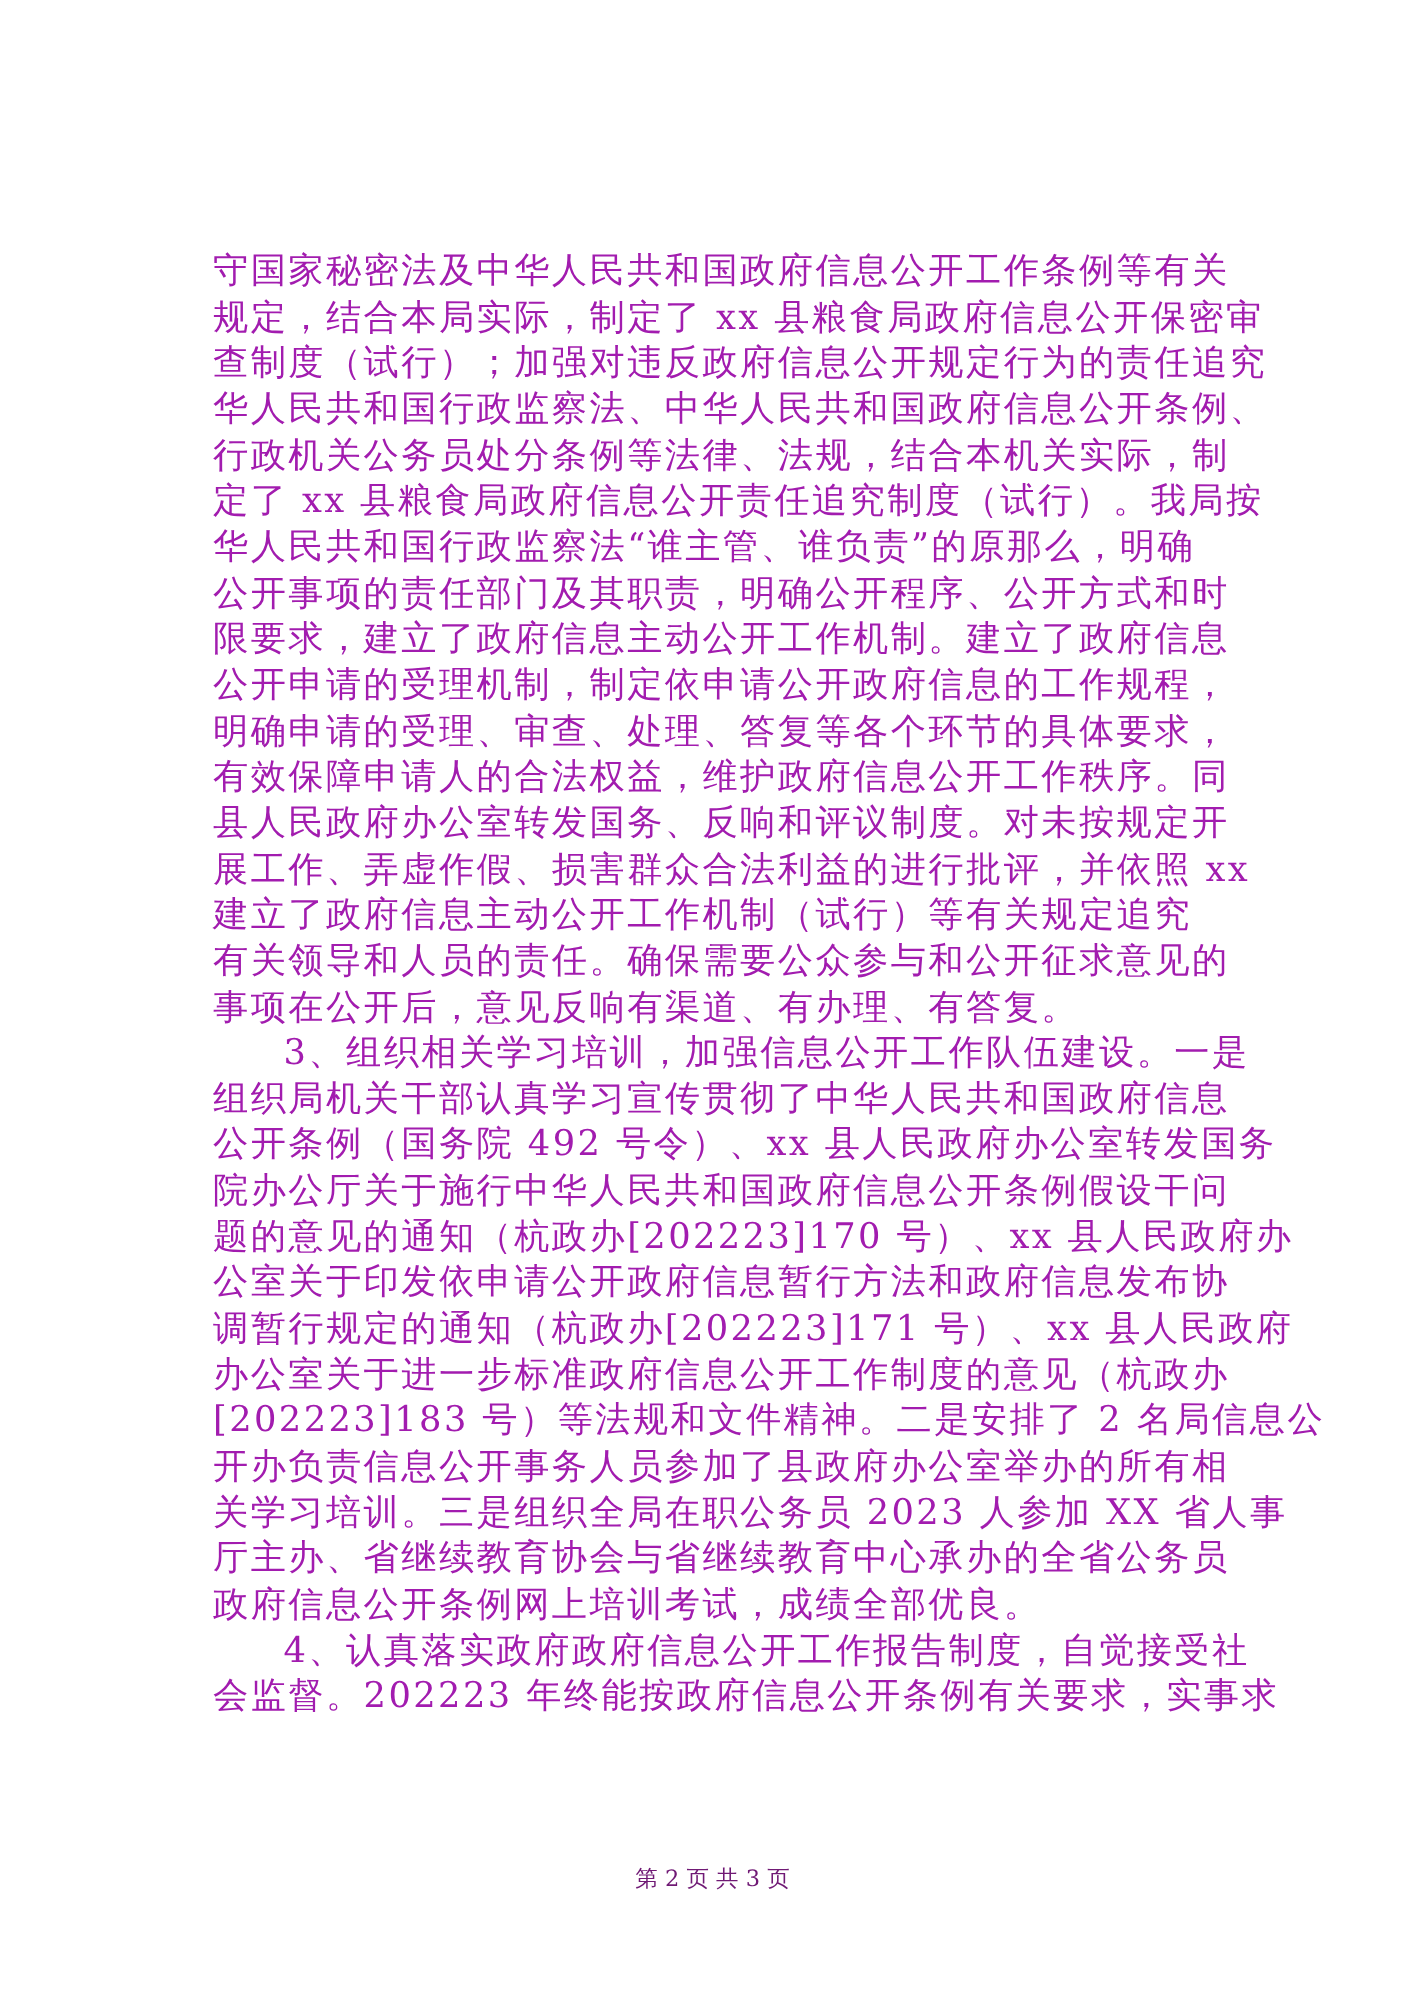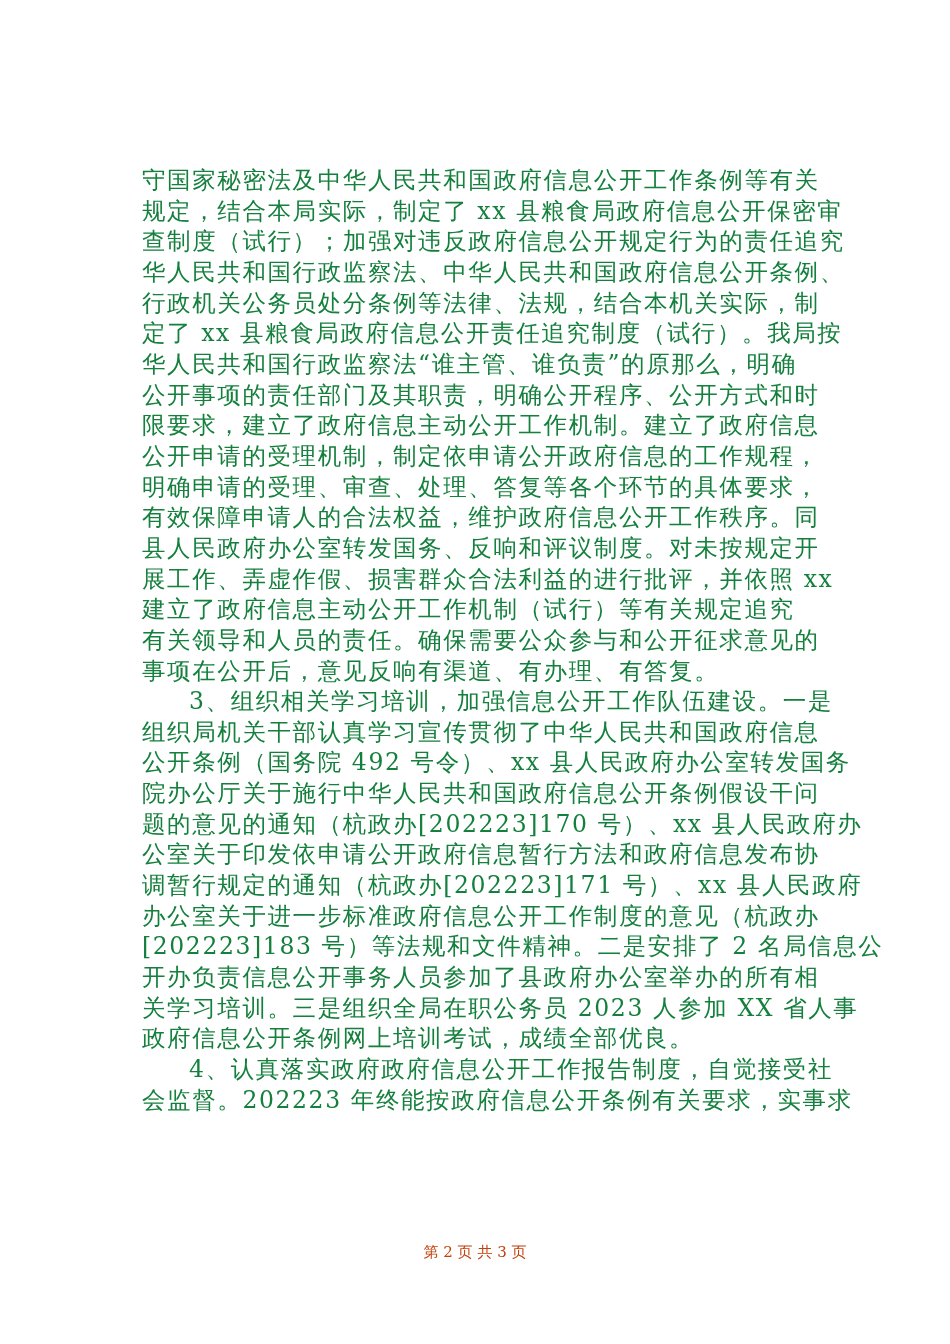--- a/index.html
+++ b/index.html
@@ -1,27 +1,27 @@
 <!DOCTYPE html>
 <html><head>
 <meta charset="utf-8">
 <style>
   html, body { margin: 0; padding: 0; background: #ffffff; }
   body { width: 950px; height: 1344px; position: relative; overflow: hidden; }
   .page { position: absolute; left: 0; top: 0; width: 950px; height: 1344px; background: #fff; }
   .content {
     position: absolute; left: 142px; top: 165px; width: 690px;
     font-family: "DejaVu Serif", "Liberation Serif", serif;
-    font-size: 23.5px; line-height: 30.66px; color: #15803d;
+    font-size: 23.5px; line-height: 30.66px; color: #a21caf;
   }
   .line { display: block; white-space: nowrap; height: 30.66px; letter-spacing: 1.6px; }
   .line.indent { padding-left: 47px; }
   .footer {
     position: absolute; left: 0; width: 950px; top: 1243px; text-align: center;
-    font-family: "DejaVu Serif", "Liberation Serif", serif; font-size: 15px; color: #c2410c;
+    font-family: "DejaVu Serif", "Liberation Serif", serif; font-size: 15px; color: #701a75;
   }
 </style>
 </head>
 <body>
 
 <div class="page">
   <div class="content" id="content">
       <span class="line">守国家秘密法及中华人民共和国政府信息公开工作条例等有关</span>
       <span class="line">规定，结合本局实际，制定了 xx 县粮食局政府信息公开保密审</span>
       <span class="line">查制度（试行）；加强对违反政府信息公开规定行为的责任追究</span>
@@ -43,18 +43,19 @@
       <span class="line">组织局机关干部认真学习宣传贯彻了中华人民共和国政府信息</span>
       <span class="line">公开条例（国务院 492 号令）、xx 县人民政府办公室转发国务</span>
       <span class="line">院办公厅关于施行中华人民共和国政府信息公开条例假设干问</span>
       <span class="line">题的意见的通知（杭政办[202223]170 号）、xx 县人民政府办</span>
       <span class="line">公室关于印发依申请公开政府信息暂行方法和政府信息发布协</span>
       <span class="line">调暂行规定的通知（杭政办[202223]171 号）、xx 县人民政府</span>
       <span class="line">办公室关于进一步标准政府信息公开工作制度的意见（杭政办</span>
       <span class="line">[202223]183 号）等法规和文件精神。二是安排了 2 名局信息公</span>
       <span class="line">开办负责信息公开事务人员参加了县政府办公室举办的所有相</span>
       <span class="line">关学习培训。三是组织全局在职公务员 2023 人参加 XX 省人事</span>
+      <span class="line">厅主办、省继续教育协会与省继续教育中心承办的全省公务员</span>
       <span class="line">政府信息公开条例网上培训考试，成绩全部优良。</span>
       <span class="line indent">4、认真落实政府政府信息公开工作报告制度，自觉接受社</span>
       <span class="line">会监督。202223 年终能按政府信息公开条例有关要求，实事求</span>
     </div>
   <div class="footer">第 2 页  共 3 页</div>
 </div>
 
 </body></html>

